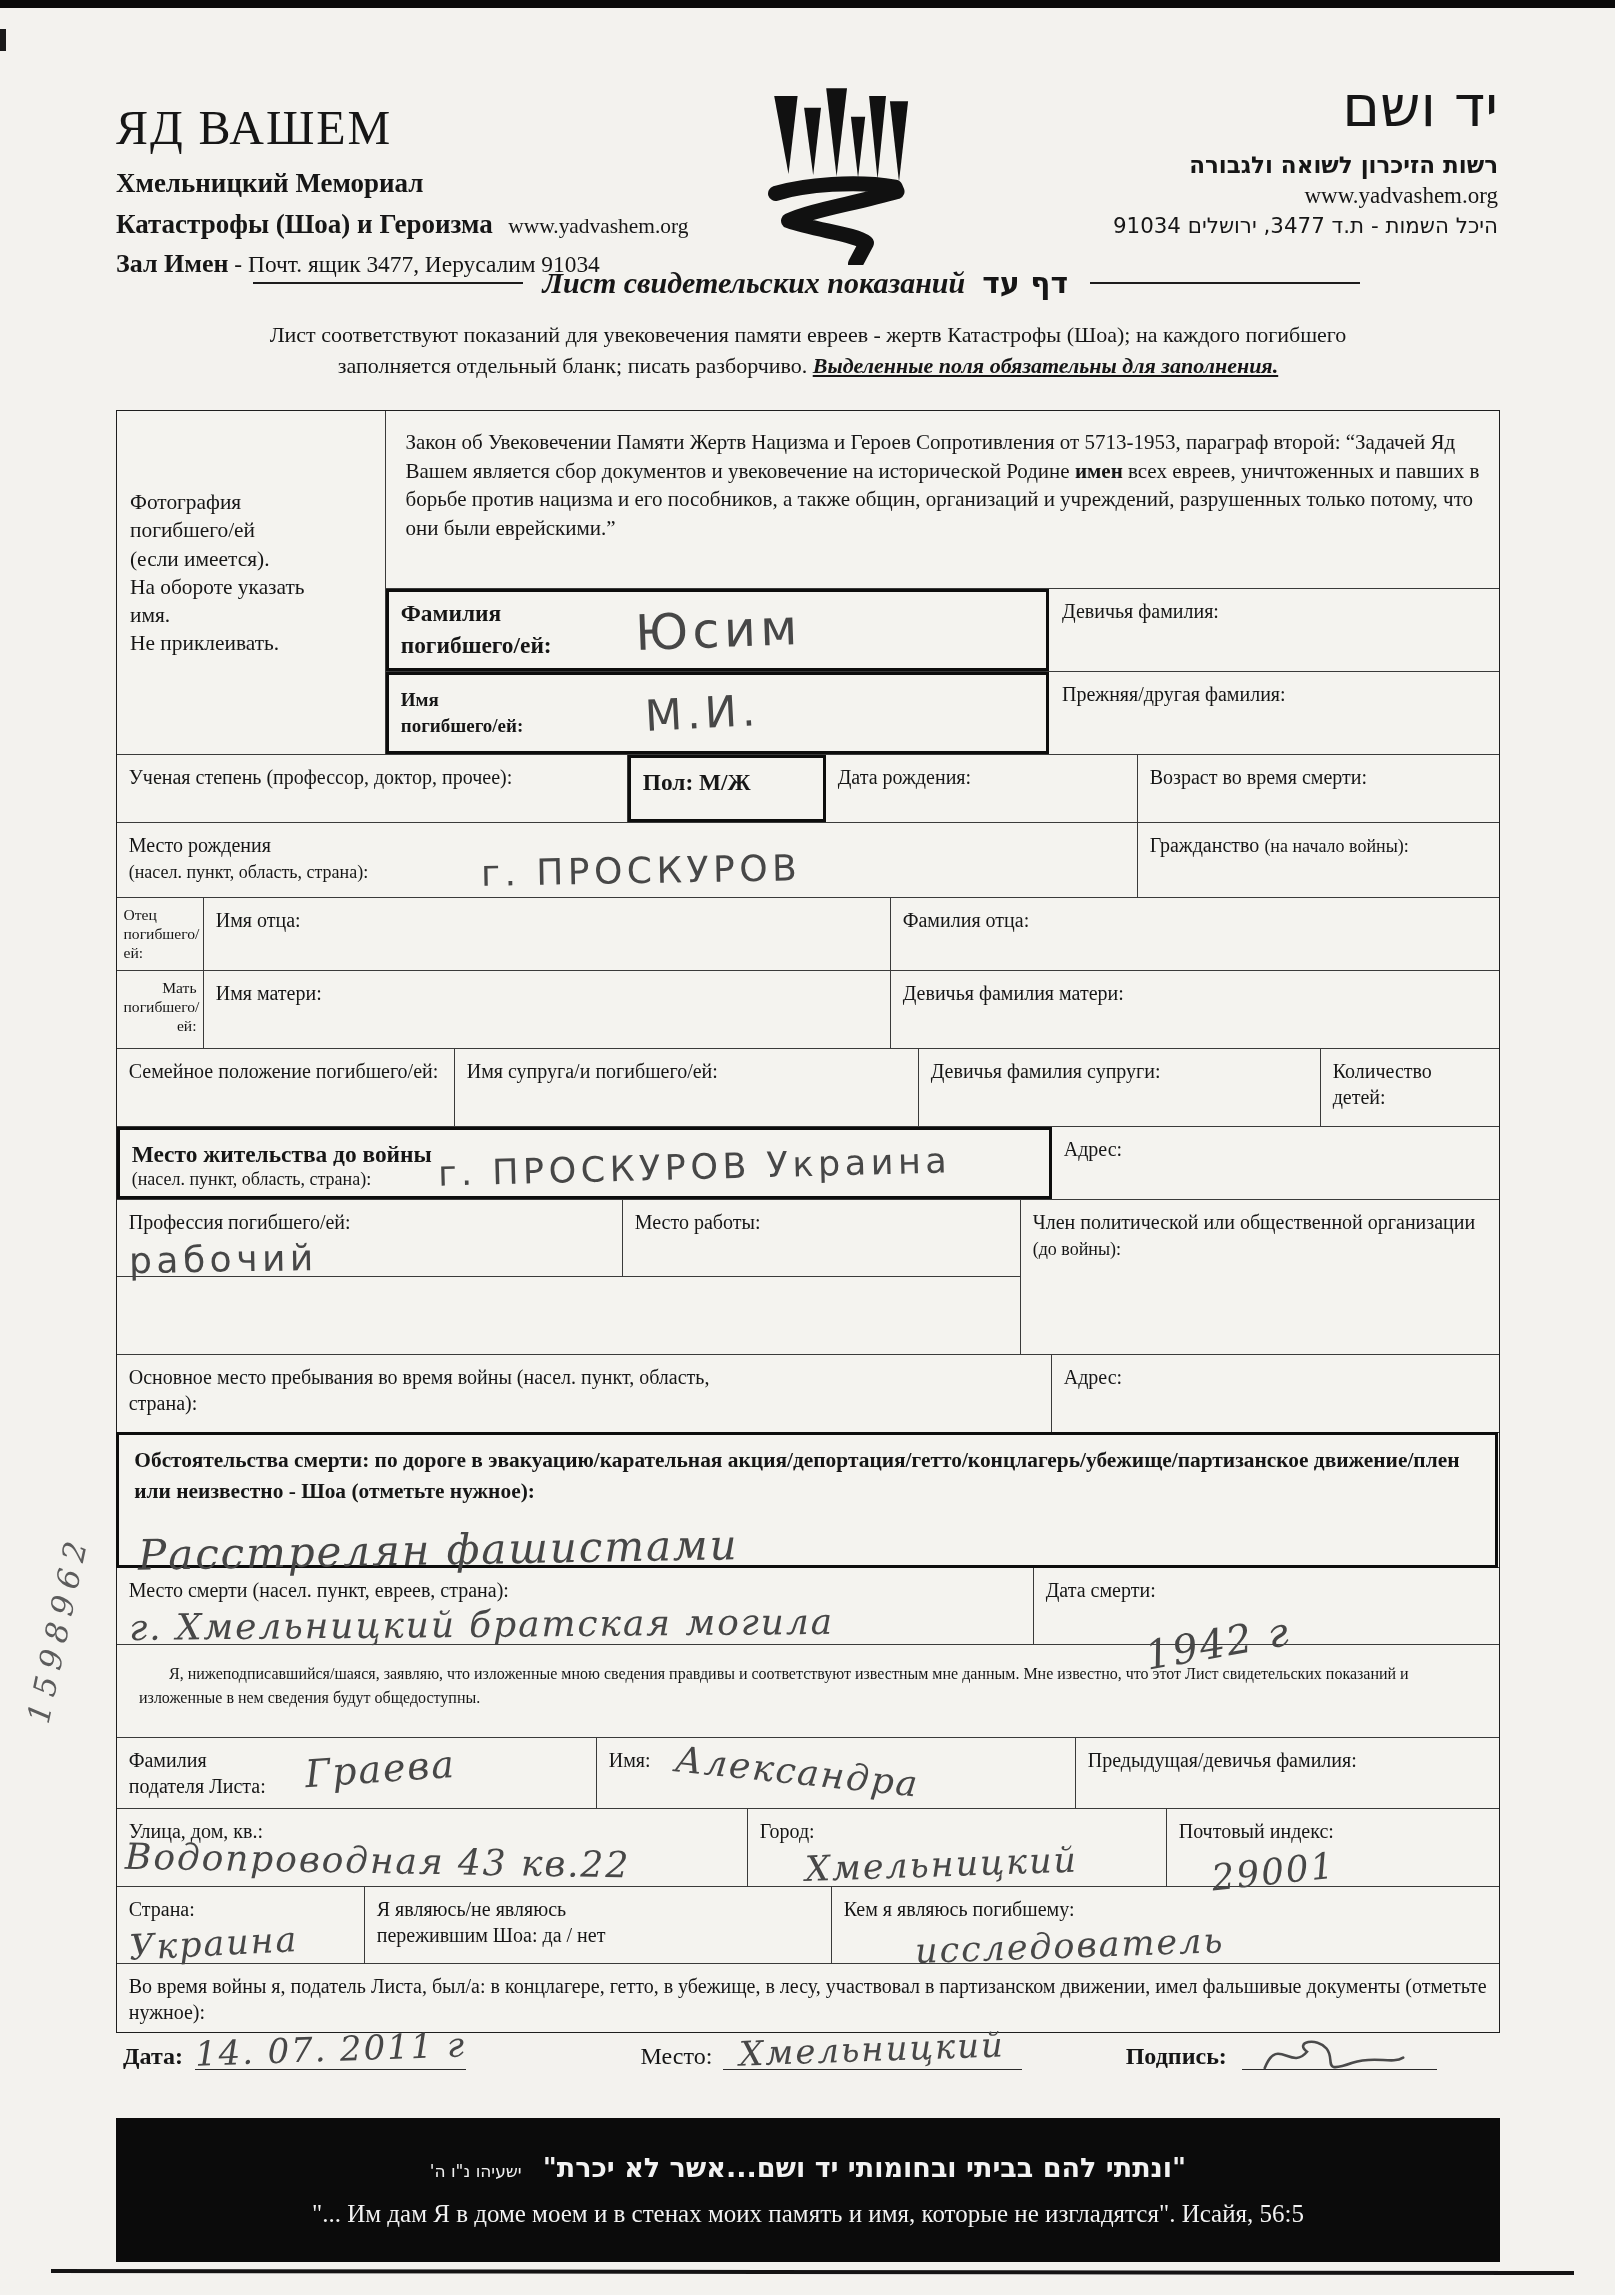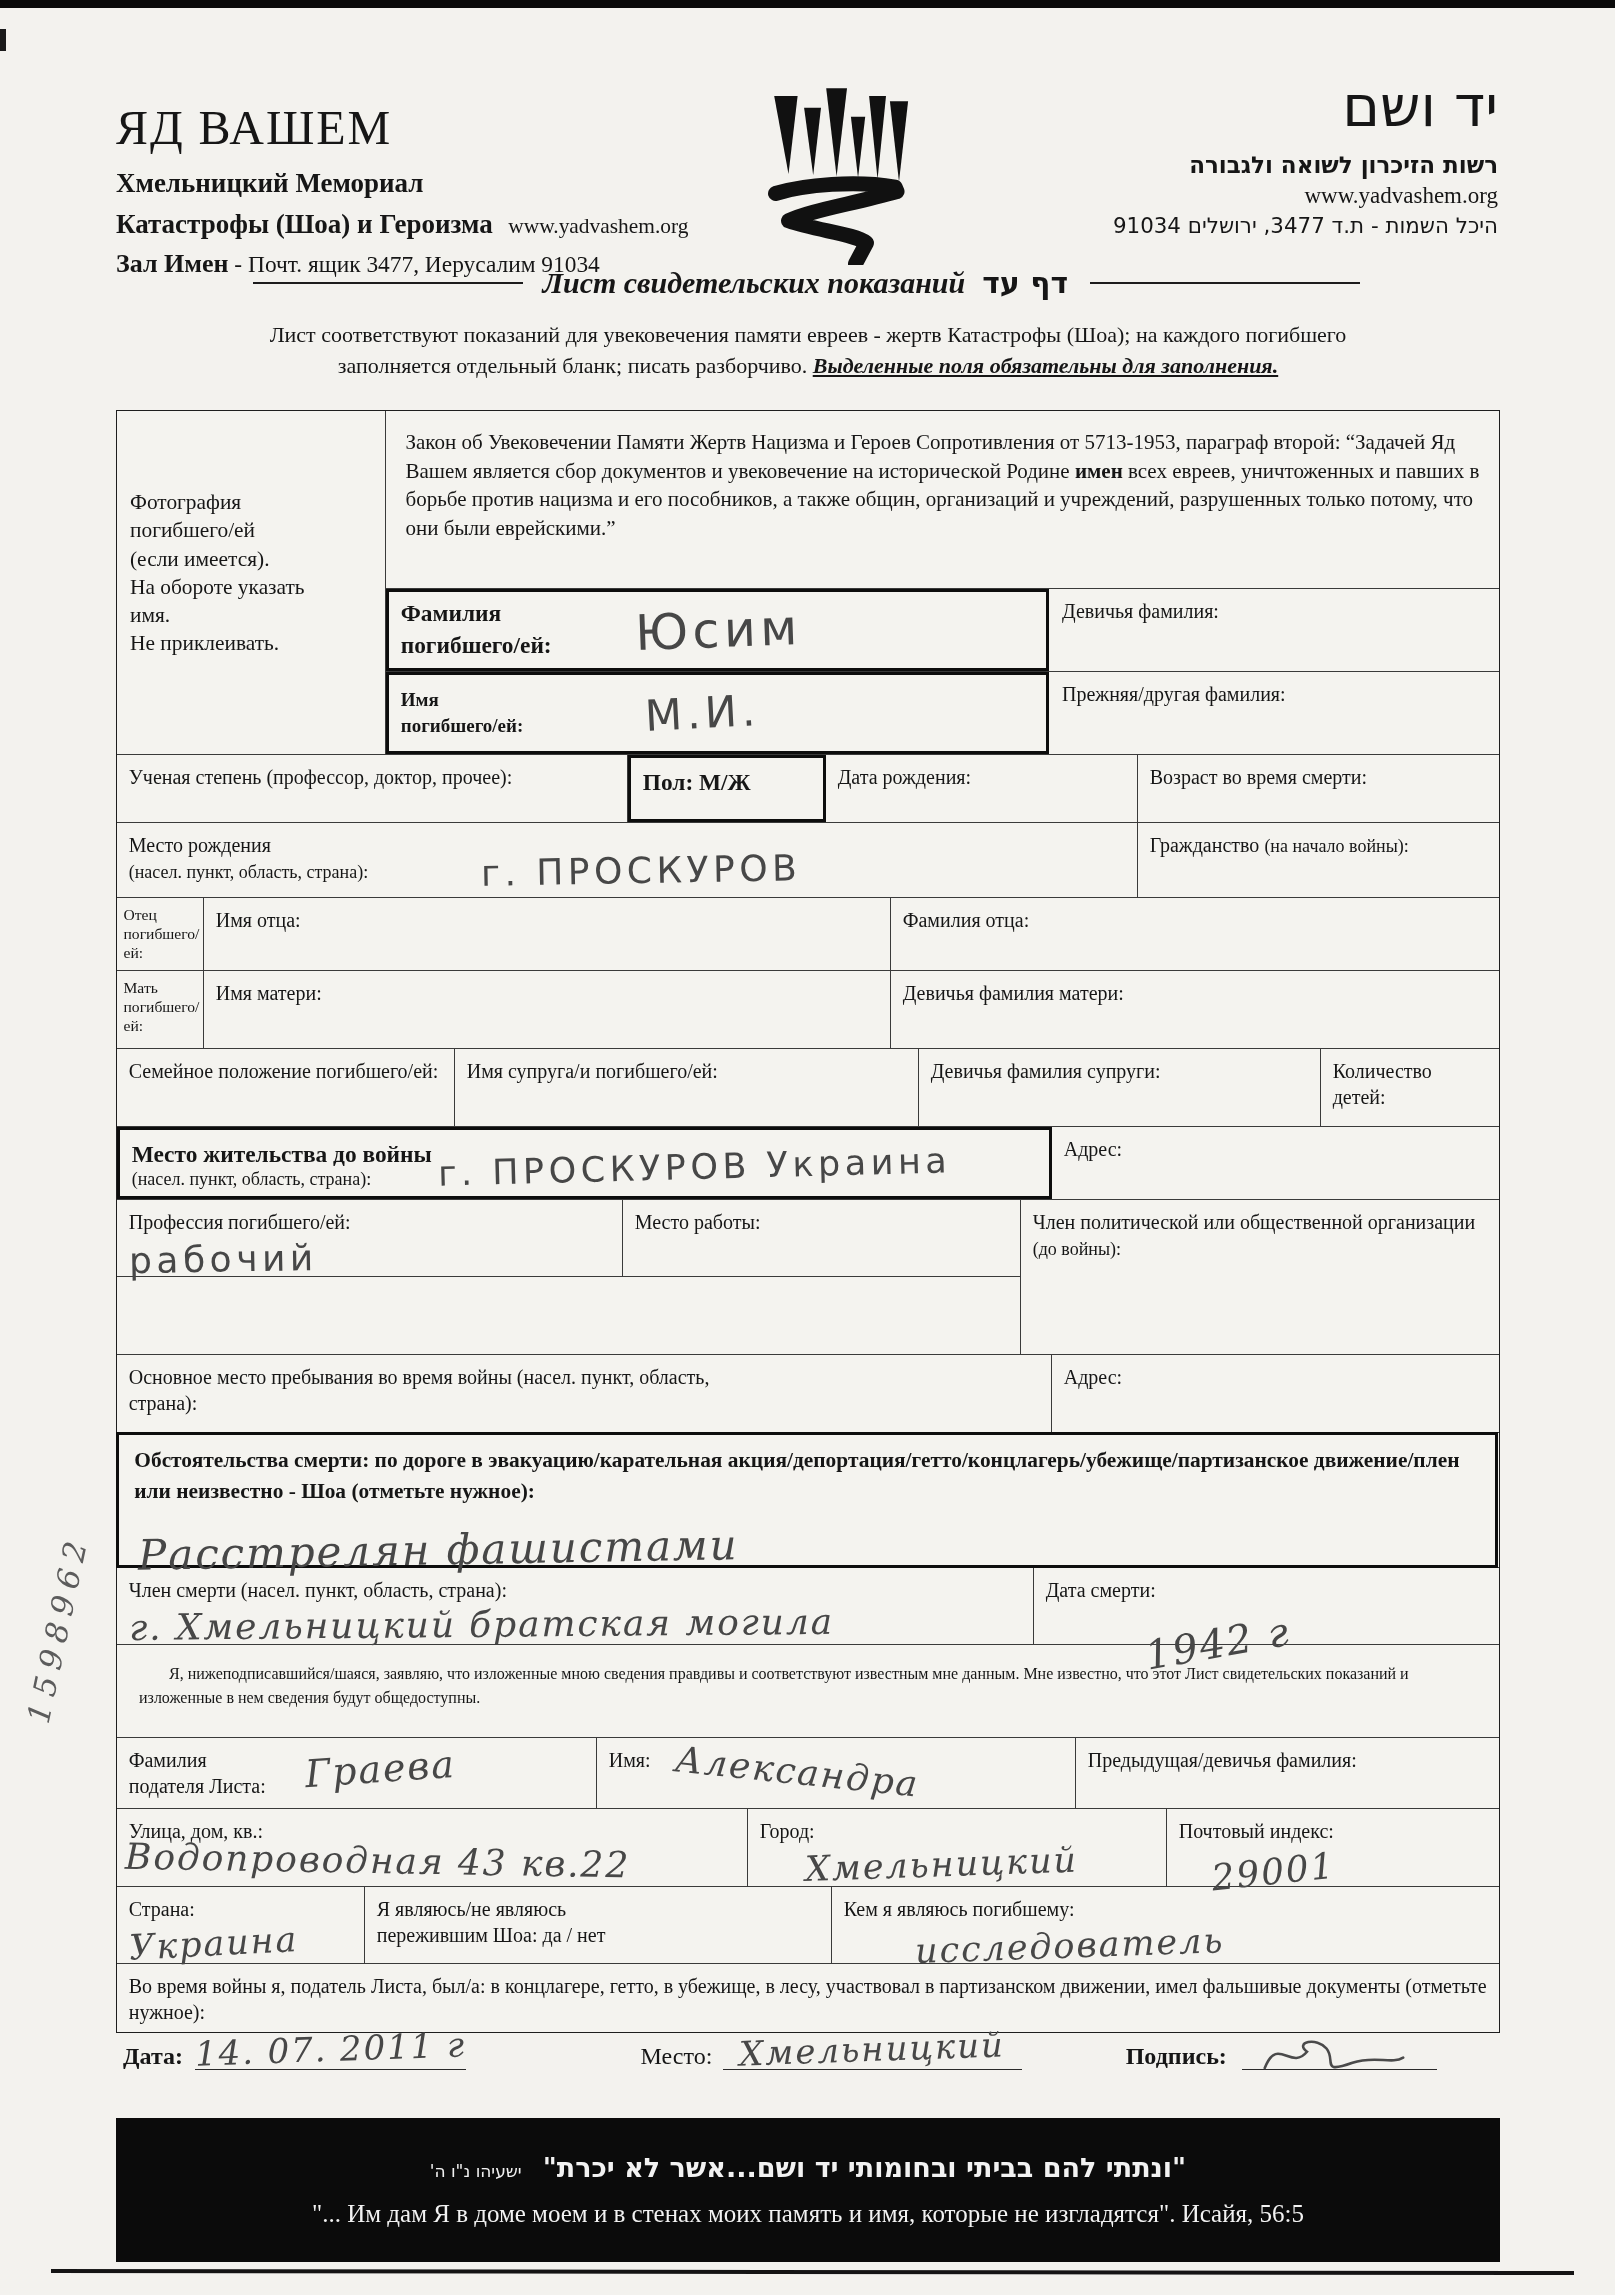--- a/index.html
+++ b/index.html
@@ -201,21 +201,21 @@
         </div>
       <div class="fcell" style="width:687px;">
           <div class="lab">Имя отца:</div>
         </div>
       <div class="fcell" style="flex:1;">
           <div class="lab">Фамилия отца:</div>
         </div>
     </div>
 
     <div class="frow" style="height:78px;">
-      <div class="fcell" style="width:87px;padding:6.5px;">
+      <div class="fcell" style="width:87px;padding:6.5px;text-align:right;">
           <div class="small-lab">Мать
 погибшего/
 ей:</div>
         </div>
       <div class="fcell" style="width:687px;">
           <div class="lab">Имя матери:</div>
         </div>
       <div class="fcell" style="flex:1;">
           <div class="lab">Девичья фамилия матери:</div>
         </div>
@@ -278,21 +278,21 @@
       <div class="circ-box" style="width:100%;">
         <div class="circ-text">
           <span>Обстоятельства смерти:</span><span style="font-weight:bold;"> по дороге в эвакуацию/карательная акция/депортация/гетто/концлагерь/убежище/партизанское движение/плен или неизвестно - Шоа (отметьте нужное):</span>
         </div>
         <div class="hw hw-cur" style="font-size:42px;margin-top:11.7px;margin-left:3.9px;transform:rotate(-1deg);">Расстрелян  фашистами</div>
       </div>
     </div>
 
     <div class="frow" style="height:77px;">
       <div class="fcell" style="width:917px;">
-        <div class="lab">Член смерти (насел. пункт, область, страна):</div>
+        <div class="lab">Место смерти (насел. пункт, евреев, страна):</div>
         <div class="hw hw-cur" style="font-size:36px;margin-top:0px;transform:rotate(-0.5deg);">г. Хмельницкий  братская могила</div>
       </div>
       <div class="fcell" style="flex:1;">
         <div class="lab">Дата смерти:</div>
         <div class="hw hw-cur" style="font-size:40px;margin-left:97px;transform:rotate(-10deg);">1942 г</div>
       </div>
     </div>
 
     <div class="frow" style="height:93px;">
       <div class="decl" style="width:100%;">Я, нижеподписавшийся/шаяся, заявляю, что изложенные мною сведения правдивы и соответствуют известным мне данным. Мне известно, что этот Лист свидетельских показаний и изложенные в нем сведения будут общедоступны.</div>

